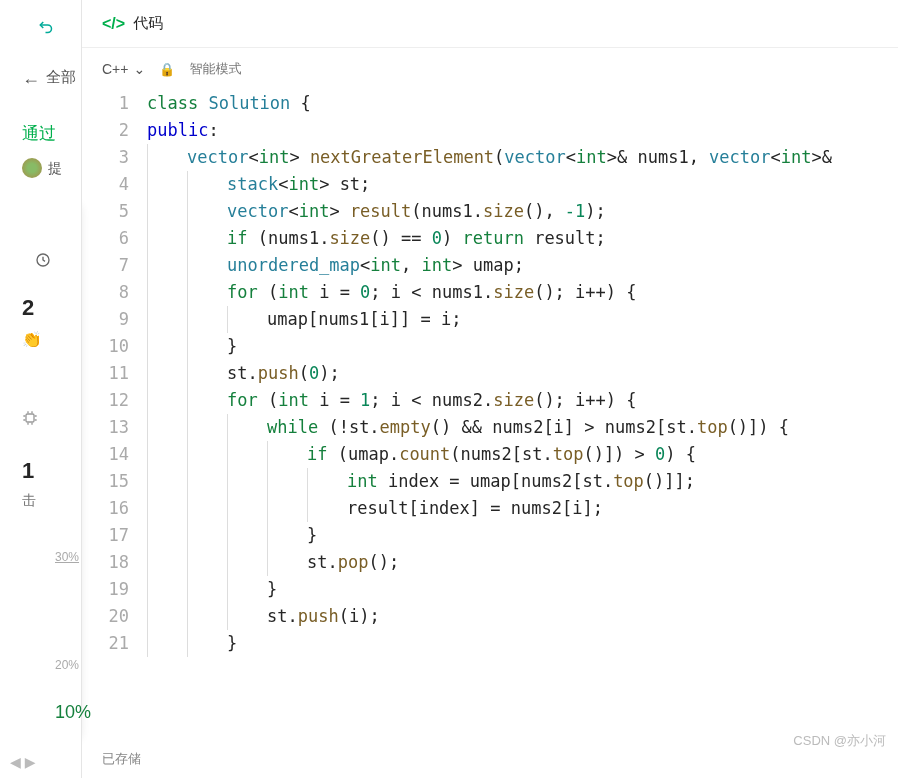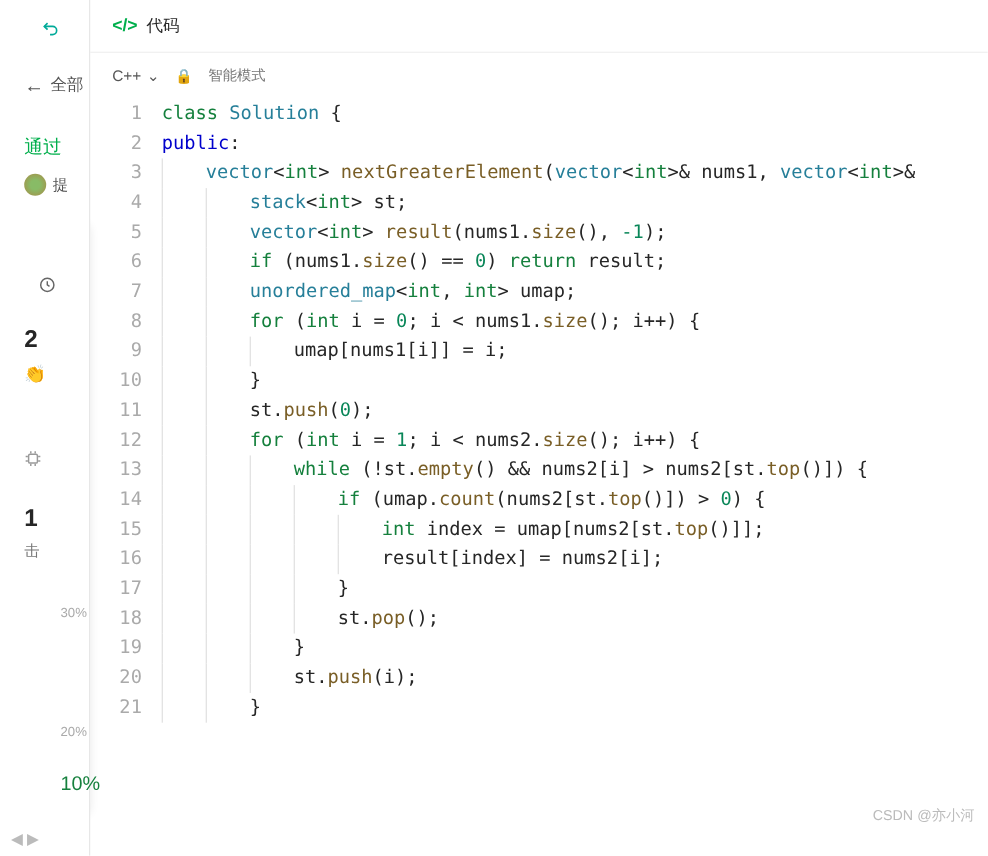--- a/index.html
+++ b/index.html
@@ -10,21 +10,21 @@
 .left-strip .back-text { position: absolute; top: 68px; left: 46px; color: #555; font-size: 15px; white-space: nowrap; }
 .left-strip .pass { position: absolute; top: 122px; left: 22px; color: #00af4c; font-size: 17px; font-weight: 500; }
 .left-strip .avatar { position: absolute; top: 158px; left: 22px; width: 20px; height: 20px; border-radius: 50%; background: radial-gradient(circle, #8b6 30%, #a84 100%); }
 .left-strip .sub-text { position: absolute; top: 160px; left: 48px; color: #555; font-size: 14px; white-space: nowrap; }
 .left-strip .clock-icon { position: absolute; top: 250px; left: 35px; color: #666; }
 .left-strip .stat1 { position: absolute; top: 295px; left: 22px; font-size: 22px; font-weight: 600; }
 .left-strip .clap { position: absolute; top: 330px; left: 22px; font-size: 16px; }
 .left-strip .chip-icon { position: absolute; top: 408px; left: 22px; color: #999; }
 .left-strip .stat2 { position: absolute; top: 458px; left: 22px; font-size: 22px; font-weight: 600; }
 .left-strip .stat2-sub { position: absolute; top: 492px; left: 22px; color: #777; font-size: 14px; white-space: nowrap; }
-.left-strip .pct30 { position: absolute; top: 550px; left: 55px; color: #aaa; font-size: 12px; }
+.left-strip .pct30 { position: absolute; top: 550px; left: 55px; color: #aaa; font-size: 12px; text-decoration: underline; }
 .left-strip .pct20 { position: absolute; top: 658px; left: 55px; color: #aaa; font-size: 12px; }
 .left-strip .pct10 { position: absolute; top: 702px; left: 55px; color: #15803d; font-size: 18px; }
 .left-strip .panel { position: absolute; top: 200px; left: 22px; width: 60px; height: 540px; background: #fff; border-radius: 10px; box-shadow: 0 2px 8px rgba(0,0,0,0.08); z-index: -1; }
 .main { position: absolute; left: 82px; top: 0; right: 0; bottom: 0; display: flex; flex-direction: column; }
 .header-tab { display: flex; align-items: center; padding: 14px 20px; border-bottom: 1px solid #eee; gap: 8px; }
 .header-tab .code-icon { color: #00af4c; font-weight: bold; font-size: 16px; }
 .header-tab .title { font-size: 15px; font-weight: 500; }
 .toolbar { display: flex; align-items: center; padding: 12px 20px; gap: 14px; }
 .toolbar .lang { color: #555; font-size: 14px; display: flex; align-items: center; gap: 5px; }
 .toolbar .lock { color: #999; font-size: 13px; }
@@ -123,16 +123,17 @@
           <div>16</div>
           <div>17</div>
           <div>18</div>
           <div>19</div>
           <div>20</div>
           <div>21</div>
         </div>
       <div class="code" id="code"><div class="line"><span class="kw">class</span><span> </span><span class="clsname">Solution</span><span> {</span></div><div class="line"><span class="pub">public</span><span>:</span></div><div class="line"><span class="indent-guide" style="width:40px"></span><span class="type">vector</span><span>&lt;</span><span class="kw">int</span><span>&gt; </span><span class="fn">nextGreaterElement</span><span>(</span><span class="type">vector</span><span>&lt;</span><span class="kw">int</span><span>&gt;&amp; nums1, </span><span class="type">vector</span><span>&lt;</span><span class="kw">int</span><span>&gt;&amp;</span></div><div class="line"><span class="indent-guide" style="width:40px"></span><span class="indent-guide" style="width:40px"></span><span class="type">stack</span><span>&lt;</span><span class="kw">int</span><span>&gt; st;</span></div><div class="line"><span class="indent-guide" style="width:40px"></span><span class="indent-guide" style="width:40px"></span><span class="type">vector</span><span>&lt;</span><span class="kw">int</span><span>&gt; </span><span class="fn">result</span><span>(nums1.</span><span class="fn">size</span><span>(), </span><span class="num">-1</span><span>);</span></div><div class="line"><span class="indent-guide" style="width:40px"></span><span class="indent-guide" style="width:40px"></span><span class="kw">if</span><span> (nums1.</span><span class="fn">size</span><span>() == </span><span class="num">0</span><span>) </span><span class="kw">return</span><span> result;</span></div><div class="line"><span class="indent-guide" style="width:40px"></span><span class="indent-guide" style="width:40px"></span><span class="type">unordered_map</span><span>&lt;</span><span class="kw">int</span><span>, </span><span class="kw">int</span><span>&gt; umap;</span></div><div class="line"><span class="indent-guide" style="width:40px"></span><span class="indent-guide" style="width:40px"></span><span class="kw">for</span><span> (</span><span class="kw">int</span><span> i = </span><span class="num">0</span><span>; i &lt; nums1.</span><span class="fn">size</span><span>(); i++) {</span></div><div class="line"><span class="indent-guide" style="width:40px"></span><span class="indent-guide" style="width:40px"></span><span class="indent-guide" style="width:40px"></span><span>umap[nums1[i]] = i;</span></div><div class="line"><span class="indent-guide" style="width:40px"></span><span class="indent-guide" style="width:40px"></span><span>}</span></div><div class="line"><span class="indent-guide" style="width:40px"></span><span class="indent-guide" style="width:40px"></span><span>st.</span><span class="fn">push</span><span>(</span><span class="num">0</span><span>);</span></div><div class="line"><span class="indent-guide" style="width:40px"></span><span class="indent-guide" style="width:40px"></span><span class="kw">for</span><span> (</span><span class="kw">int</span><span> i = </span><span class="num">1</span><span>; i &lt; nums2.</span><span class="fn">size</span><span>(); i++) {</span></div><div class="line"><span class="indent-guide" style="width:40px"></span><span class="indent-guide" style="width:40px"></span><span class="indent-guide" style="width:40px"></span><span class="kw">while</span><span> (!st.</span><span class="fn">empty</span><span>() &amp;&amp; nums2[i] &gt; nums2[st.</span><span class="fn">top</span><span>()]) {</span></div><div class="line"><span class="indent-guide" style="width:40px"></span><span class="indent-guide" style="width:40px"></span><span class="indent-guide" style="width:40px"></span><span class="indent-guide" style="width:40px"></span><span class="kw">if</span><span> (umap.</span><span class="fn">count</span><span>(nums2[st.</span><span class="fn">top</span><span>()]) &gt; </span><span class="num">0</span><span>) {</span></div><div class="line"><span class="indent-guide" style="width:40px"></span><span class="indent-guide" style="width:40px"></span><span class="indent-guide" style="width:40px"></span><span class="indent-guide" style="width:40px"></span><span class="indent-guide" style="width:40px"></span><span class="kw">int</span><span> index = umap[nums2[st.</span><span class="fn">top</span><span>()]];</span></div><div class="line"><span class="indent-guide" style="width:40px"></span><span class="indent-guide" style="width:40px"></span><span class="indent-guide" style="width:40px"></span><span class="indent-guide" style="width:40px"></span><span class="indent-guide" style="width:40px"></span><span>result[index] = nums2[i];</span></div><div class="line"><span class="indent-guide" style="width:40px"></span><span class="indent-guide" style="width:40px"></span><span class="indent-guide" style="width:40px"></span><span class="indent-guide" style="width:40px"></span><span>}</span></div><div class="line"><span class="indent-guide" style="width:40px"></span><span class="indent-guide" style="width:40px"></span><span class="indent-guide" style="width:40px"></span><span class="indent-guide" style="width:40px"></span><span>st.</span><span class="fn">pop</span><span>();</span></div><div class="line"><span class="indent-guide" style="width:40px"></span><span class="indent-guide" style="width:40px"></span><span class="indent-guide" style="width:40px"></span><span>}</span></div><div class="line"><span class="indent-guide" style="width:40px"></span><span class="indent-guide" style="width:40px"></span><span class="indent-guide" style="width:40px"></span><span>st.</span><span class="fn">push</span><span>(i);</span></div><div class="line"><span class="indent-guide" style="width:40px"></span><span class="indent-guide" style="width:40px"></span><span>}</span></div></div>
     </div>
   </div>
+  <div class="saved">已存储</div>
 </div>
 
 <div class="watermark">CSDN @亦小河</div>
 <div class="chevron-btm">◀ ▶</div>
 
 </body></html>

